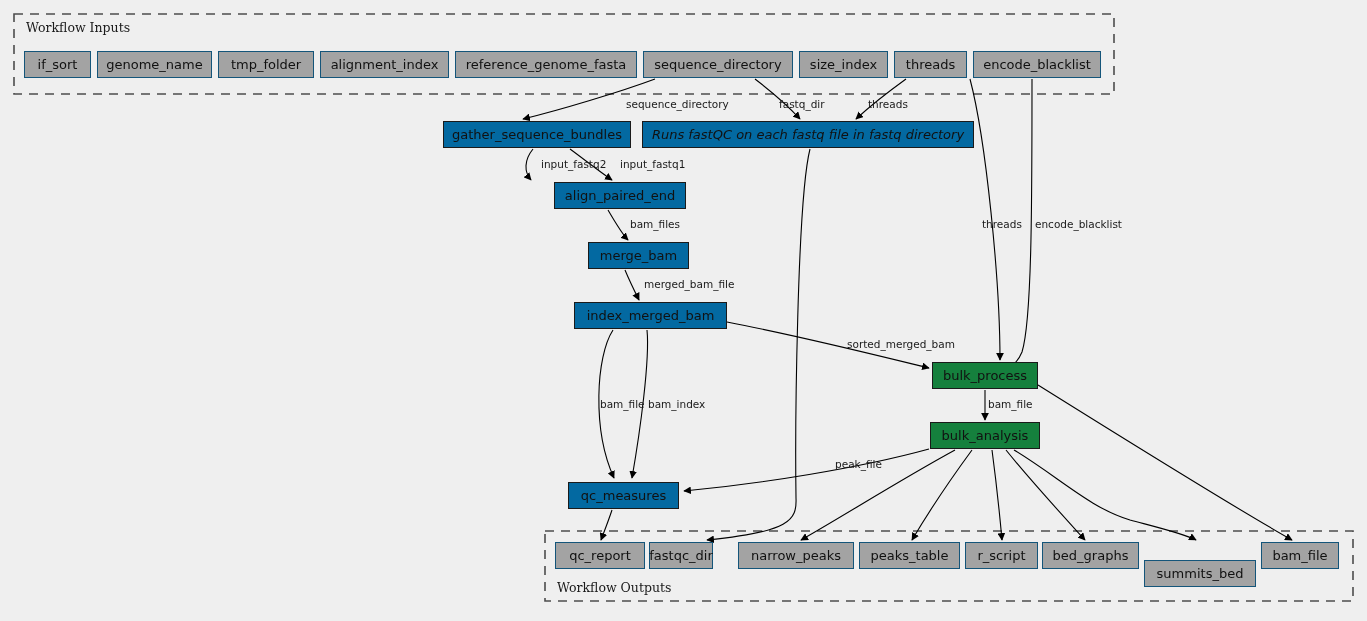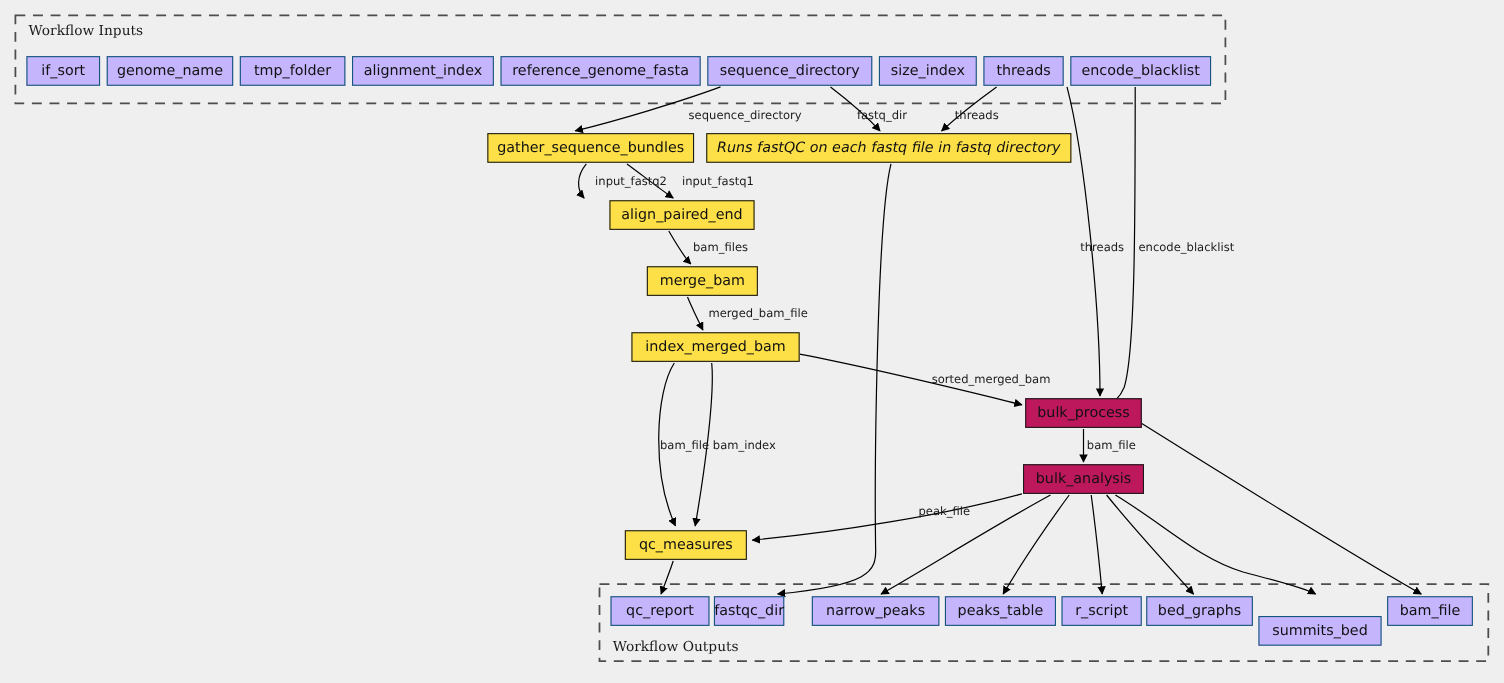--- a/index.html
+++ b/index.html
@@ -53,29 +53,29 @@
     display: flex;
     align-items: center;
     justify-content: center;
     border: 1.4px solid #1a1a1a;
     font-size: 13px;
     color: #111111;
     white-space: nowrap;
     line-height: 1;
   }
   .node-io {
-    background: #c4b5fd;
+    background: #a3a3a3;
     border-color: #14557a;
   }
   .node-step {
-    background: #fde047;
+    background: #0369a1;
     border-color: #1a1a1a;
   }
   .node-highlight {
-    background: #be185d;
+    background: #15803d;
     border-color: #1a1a1a;
   }
 </style>
 </head>
 <body>
 
 <div id="canvas">
 
   <svg class="layer" viewBox="0 0 1367 621" xmlns="http://www.w3.org/2000/svg">
     <defs>

